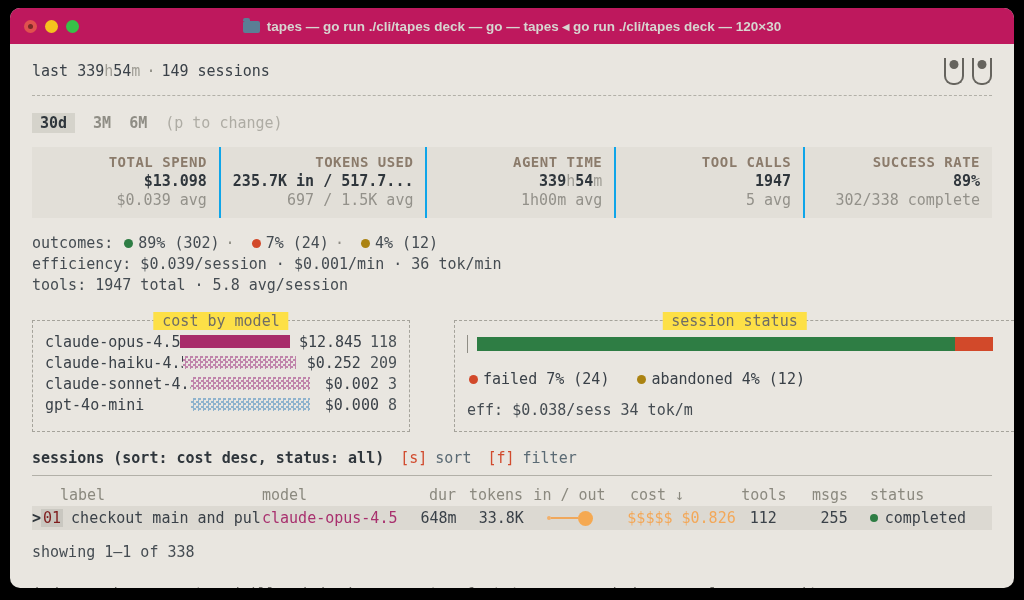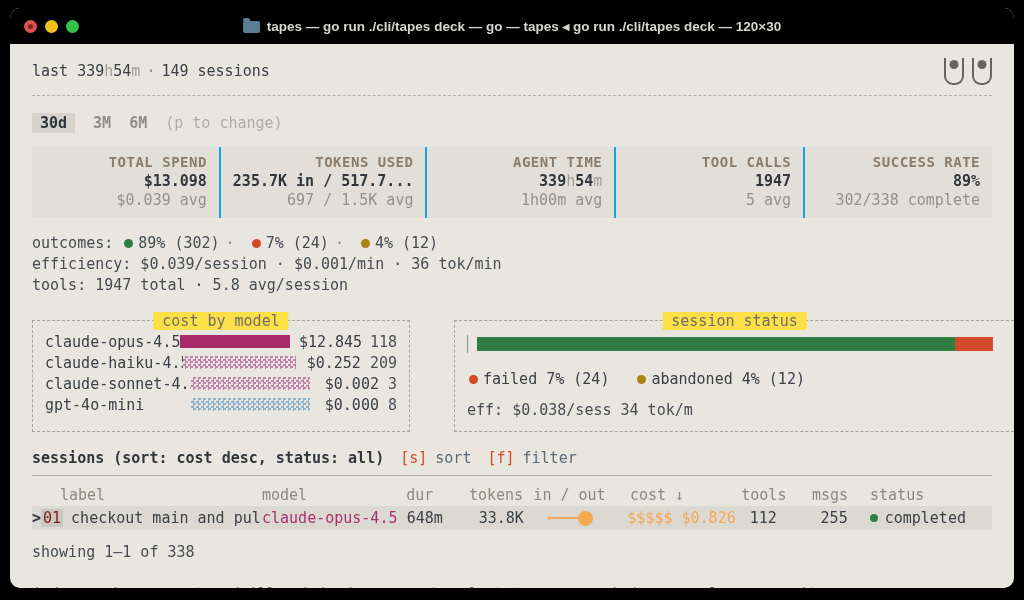--- a/index.html
+++ b/index.html
@@ -5,21 +5,21 @@
   * { margin:0; padding:0; box-sizing:border-box; }
   html,body { width:1024px; height:600px; background:#000; overflow:hidden; }
   body { font-family:"DejaVu Sans Mono", monospace; }
 
   .window {
     position:absolute; left:10px; top:8px; width:1004px; height:580px;
     background:#e9e6e0; border-radius:10px; overflow:hidden;
     box-shadow:0 6px 24px rgba(0,0,0,.6);
   }
   .titlebar {
-    height:36px; background:#000000; display:flex; align-items:center;
+    height:36px; background:#be185d; display:flex; align-items:center;
     padding:0 14px; position:relative;
   }
   .lights { display:flex; gap:8px; }
   .light { width:13px; height:13px; border-radius:50%; position:relative; }
   .light.red { background:#e0514e; }
   .light.red::after { content:""; position:absolute; left:4px; top:4px; width:5px; height:5px; border-radius:50%; background:#7c2a28;}
   .light.yellow { background:#f5c21d; }
   .light.green { background:#38c148; }
   .titlewrap { position:absolute; left:0; right:0; display:flex; justify-content:center; align-items:center; gap:7px; pointer-events:none;}
   .folder-icon { width:17px; height:12px; background:#5b7e95; border-radius:2px; position:relative; margin-top:2px;}
@@ -91,21 +91,21 @@
   .sessions-head { margin-top:17px; display:flex; gap:8px; align-items:center;}
   .sessions-title { font-weight:bold; color:#2f363c; }
   .key-hint { color:#d14b2e; margin-left:8px; }
   .key-label { color:#5a6a74; }
 
   .table-header { display:flex; margin-top:8px; color:#8b897f; height:22px; align-items:center;}
   .table-row { display:flex; background:#dcd9d2; height:24px; align-items:center; color:#3a4148; }
   .col-label { flex:1; min-width:230px; white-space:nowrap; overflow:hidden; display:flex; align-items:center;}
   .table-header .col-label { padding-left:28px; }
   .col-model { width:168px; white-space:nowrap;}
-  .col-dur { width:58px; }
+  .col-dur { width:58px; text-align:right; }
   .col-tokens { width:78px; text-align:right; }
   .col-inout { width:108px; display:flex; justify-content:center; align-items:center;}
   .table-header .col-inout { display:block; text-align:center; }
   .col-cost { width:138px; text-align:right; white-space:nowrap;}
   .table-header .col-cost { text-align:left; padding-left:14px; }
   .col-tools { width:64px; text-align:center; }
   .col-msgs { width:66px; text-align:right; }
   .col-status { width:142px; margin-left:22px; white-space:nowrap;}
 
   .row-pointer { color:#2f363c; font-weight:bold; }

